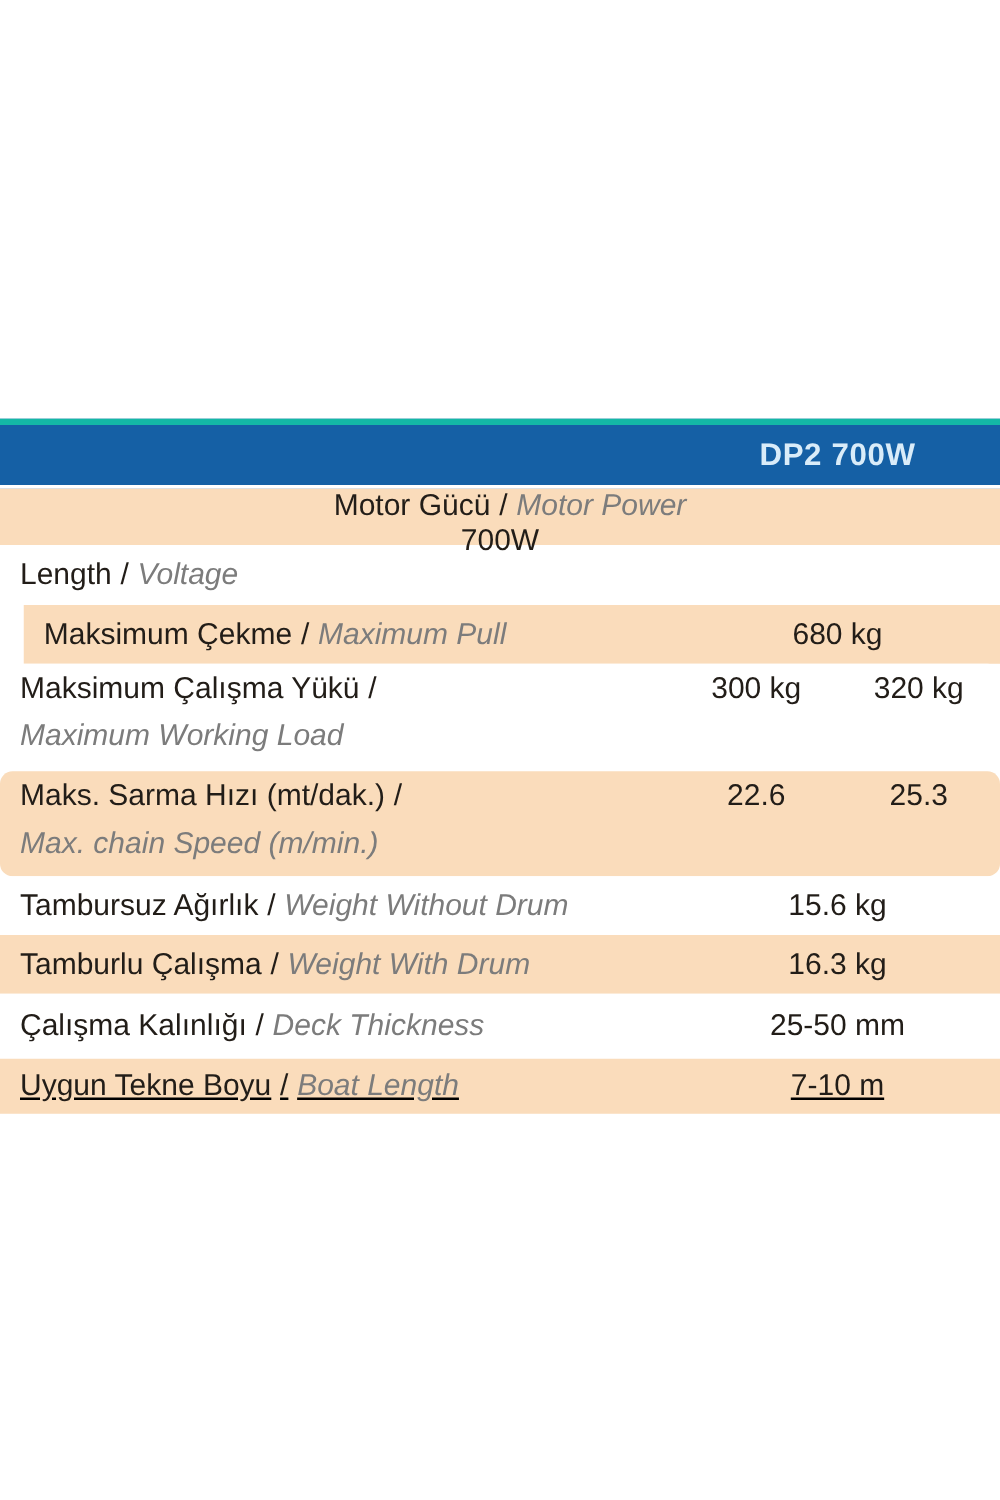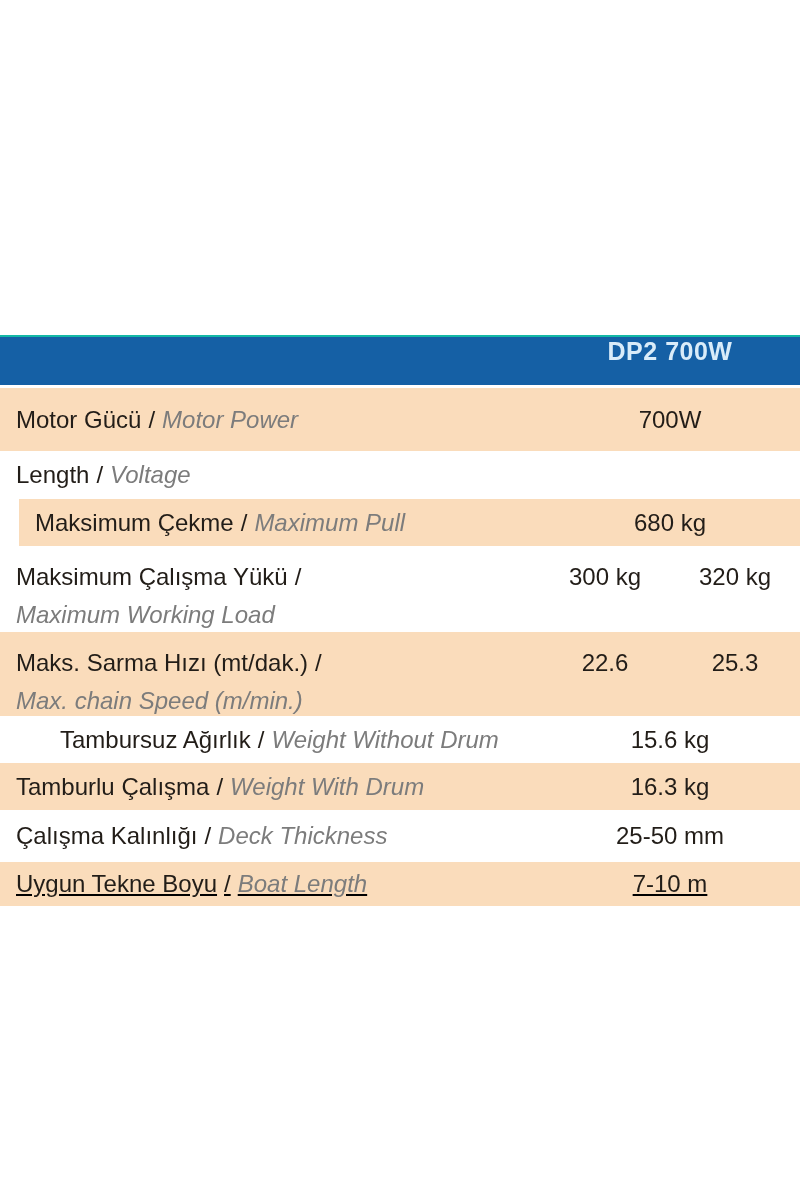--- a/index.html
+++ b/index.html
@@ -17,23 +17,24 @@
   .spec-table {
     position: absolute;
     top: 335px;
     left: 0;
     width: 800px;
   }
   
   .table-header {
     height: 48px;
     background: #1560a5;
-    border-top: 2px solid #14b8a6;
+    border-top: 5px solid #14b8a6;
     border-bottom: 3px solid #ffffff;
     display: flex;
+    align-items: center;
     box-sizing: content-box;
   }
   .table-header .spacer { flex: 1; }
   .table-header .head-values {
     width: 260px;
     text-align: center;
     color: #d9ecf9;
     font-size: 25px;
     font-weight: bold;
     letter-spacing: 0.5px;
@@ -64,31 +65,32 @@
     display: flex;
     font-size: 24px;
     color: #221d18;
   }
   .values .val {
     flex: 1;
     text-align: center;
     white-space: nowrap;
   }
   
-  .r1 { height: 63px; }
+  .r1 { height: 45px; flex-direction: column; }
   .r2 { height: 48px; }
   .r3 { height: 47px; margin-left: 19px; }
-  .r6 { height: 47px; margin-left: 44px; }
+  .r6 { height: 47px; }
   .r7 { height: 47px; }
   .r8 { height: 52px; }
   .r9 { height: 44px; text-decoration: underline; }
   
   .row.two-line {
     align-items: flex-start;
-    padding-top: 12px;
+    padding-top: 1px;
+    border-radius: 10px;
   }
   .r4 { height: 86px; }
   .r5 { height: 84px; }
   .row.two-line .label { line-height: 38px; }
   .row.two-line .label .en { display: block; }
   .row.two-line .values { line-height: 38px; }
 </style>
 </head>
 <body>
 

